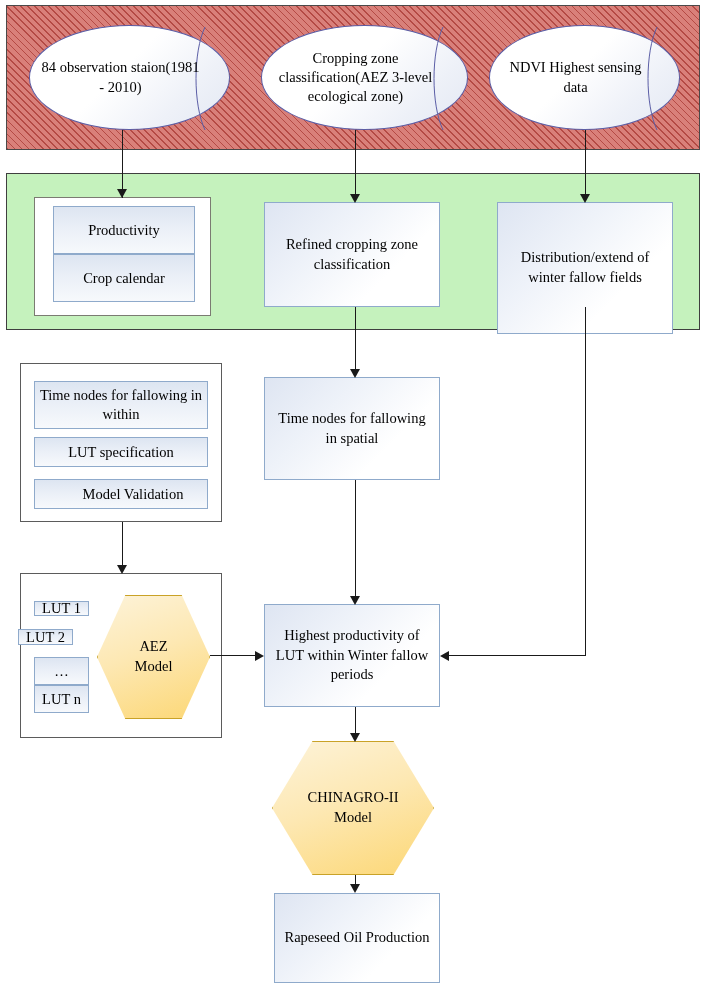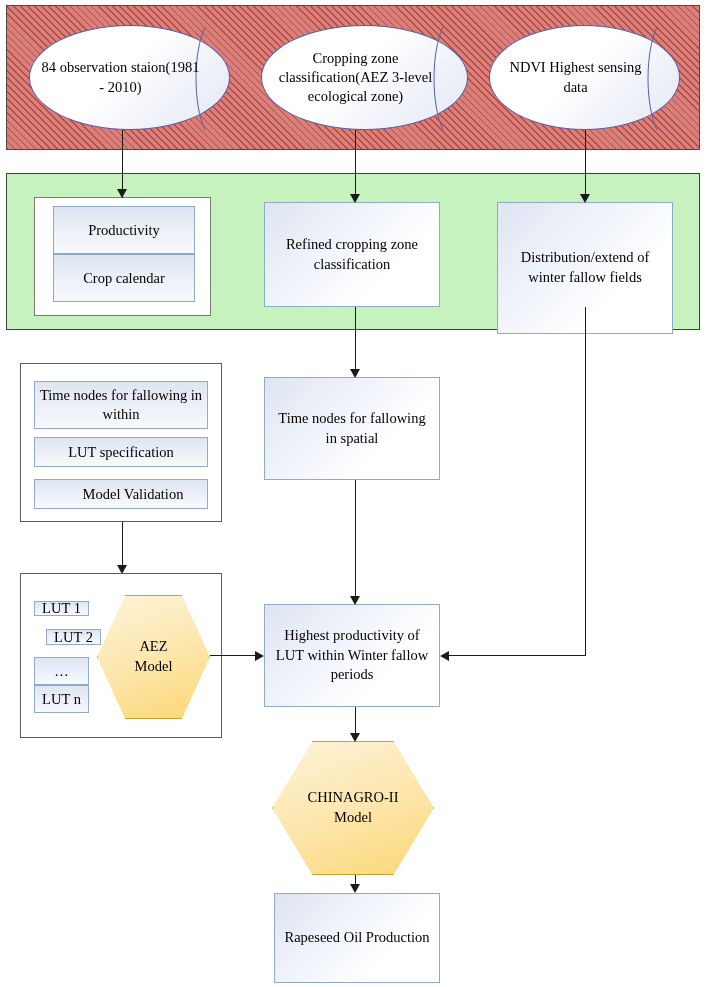--- a/index.html
+++ b/index.html
@@ -203,21 +203,21 @@
 
   <div class="abs pbox" style="left:264px; top:377px; width:176px; height:103px;">
     <span>Time nodes for fallowing in spatial</span>
   </div>
 
   <div class="abs gbox" style="left:20px; top:573px; width:202px; height:165px;"></div>
 
   <div class="abs sitem" style="left:34px; top:601px; width:55px; height:15px;">
     <span>LUT 1</span>
   </div>
-  <div class="abs sitem" style="left:46px; top:629px; width:55px; height:16px;">
+  <div class="abs sitem" style="left:18px; top:629px; width:55px; height:16px;">
     <span>LUT 2</span>
   </div>
   <div class="abs sitem" style="left:34px; top:657px; width:55px; height:28px;">
     <span>…</span>
   </div>
   <div class="abs sitem" style="left:34px; top:685px; width:55px; height:28px;">
     <span>LUT n</span>
   </div>
 
   <div class="hex" style="left:97px; top:595px; width:113px; height:124px;">

